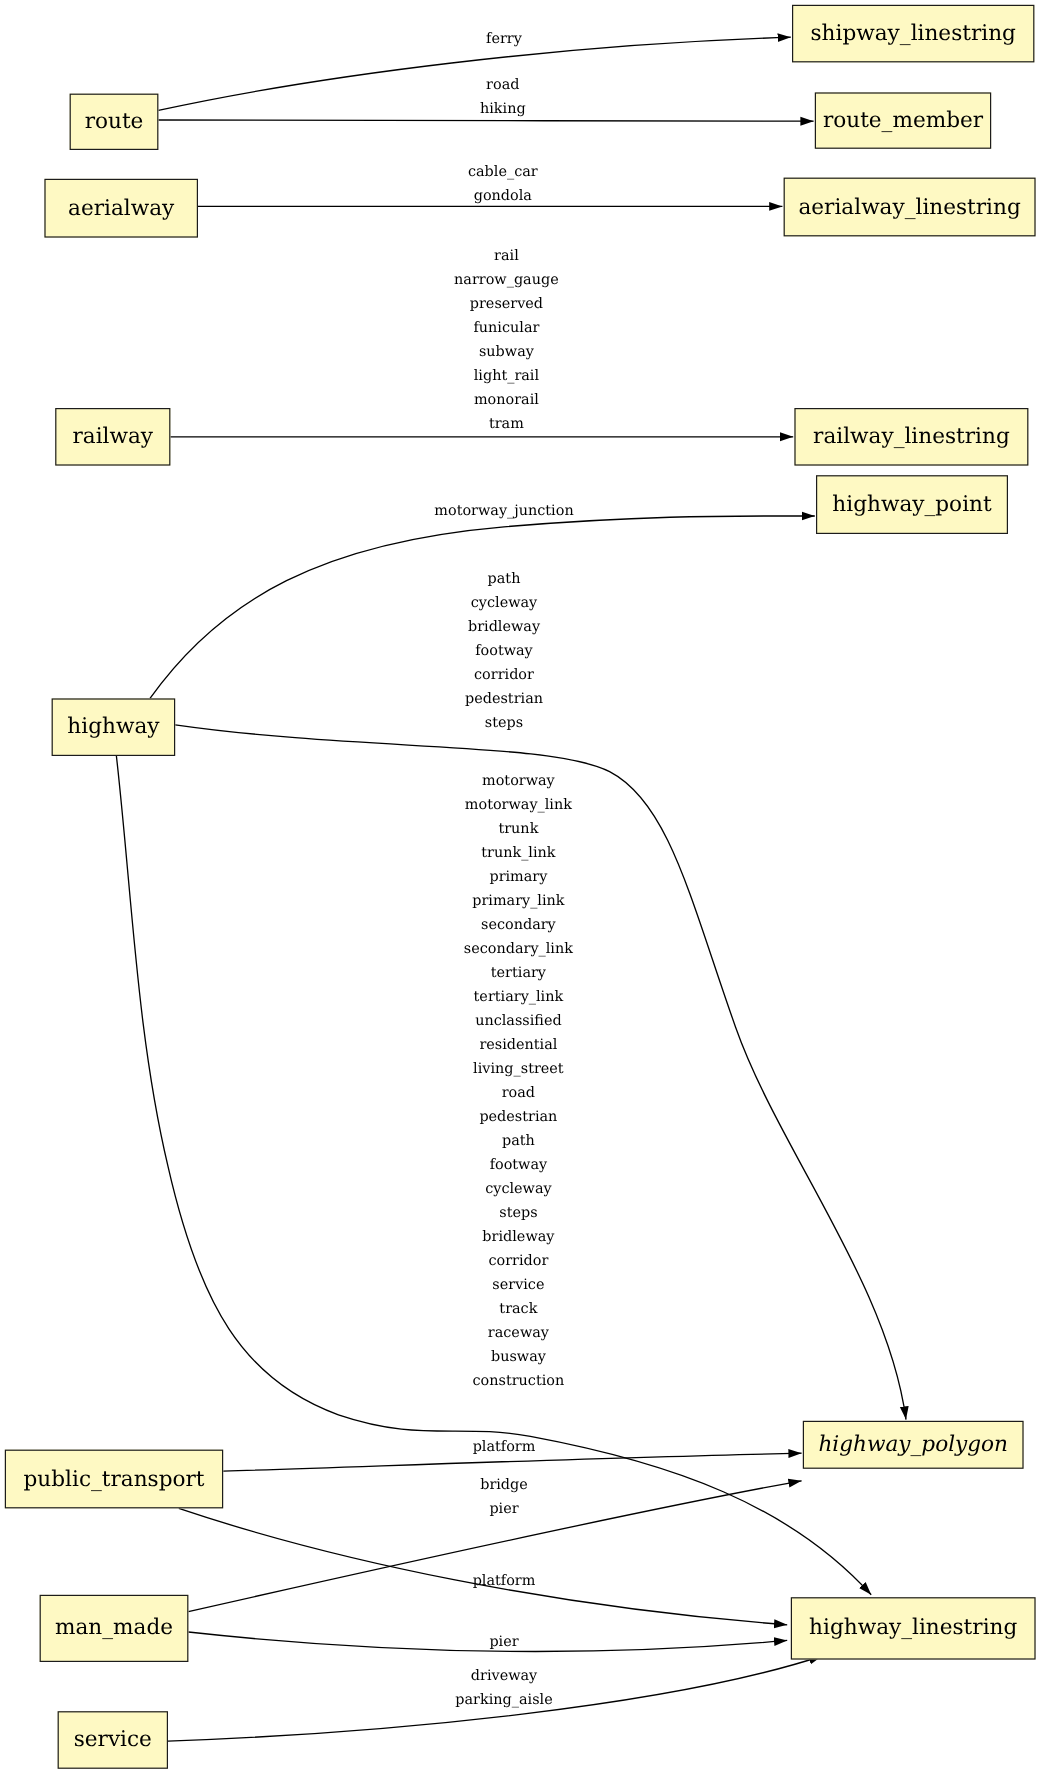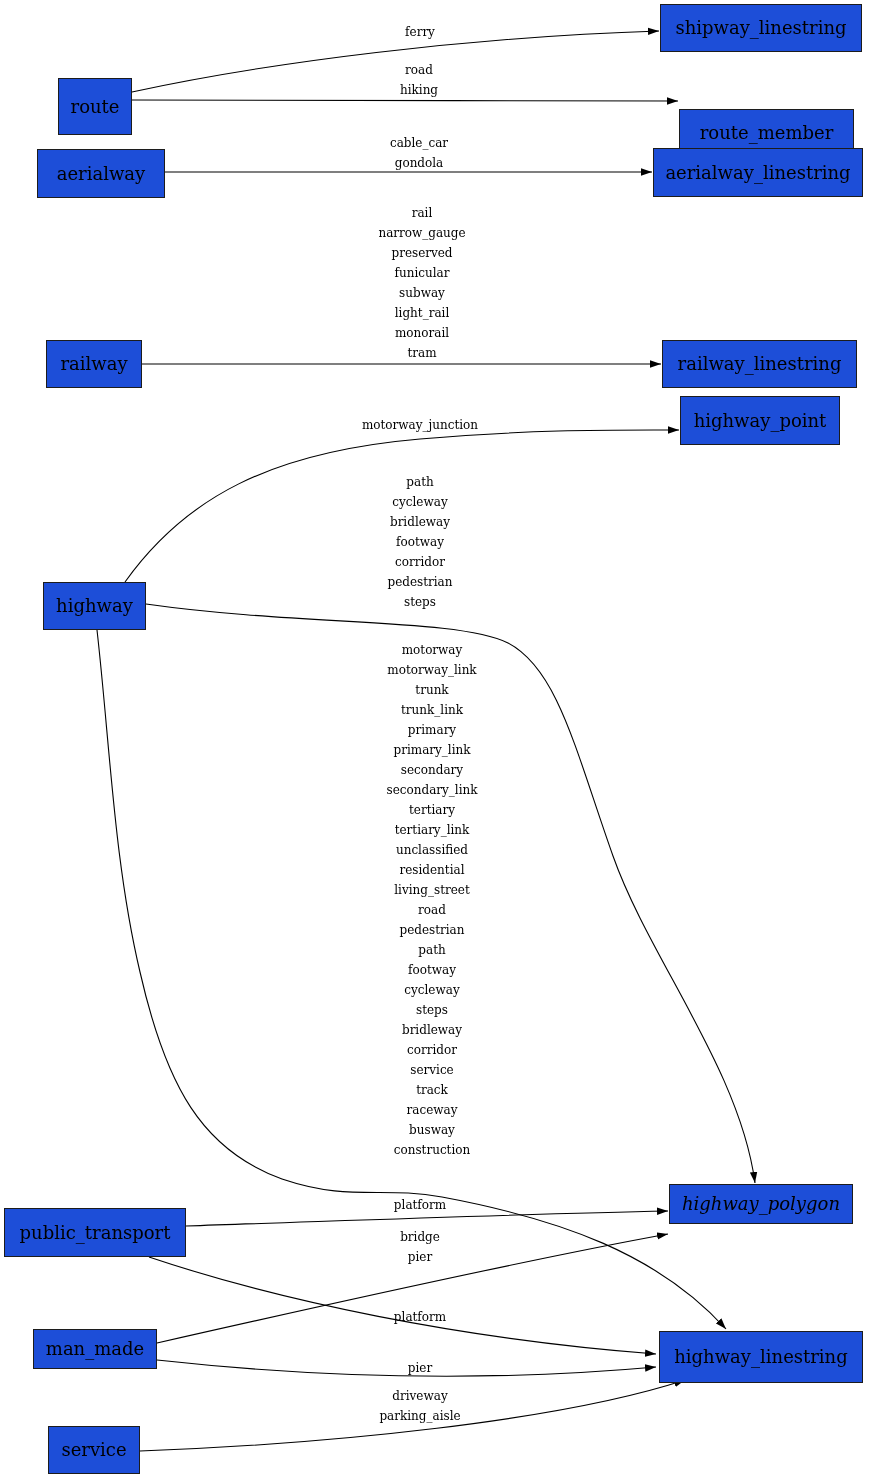--- a/index.html
+++ b/index.html
@@ -12,21 +12,21 @@
     overflow:hidden;
   }
   #edges-svg {
     position:absolute; left:0; top:0; width:873px; height:1480px;
   }
   #edges-svg path { fill:none; stroke:#000000; stroke-width:1.1; }
   .node {
     position:absolute;
     box-sizing:border-box;
     border:1px solid #1c1c1c;
-    background:#1d4ed8;
+    background:#fef9c3;
     display:flex; align-items:center; justify-content:center;
     font-size:18px; line-height:20px;
     white-space:nowrap;
   }
   .edge-label {
     position:absolute;
     transform:translateX(-50%);
     font-size:12px; line-height:20px;
     text-align:center;
     white-space:pre-line;
@@ -50,32 +50,32 @@
     <path d="M125,582 C185,498 270,452 420,439 C540,429 610,430 679,430" marker-end="url(#arrow)"></path>
     <path d="M146,604 C300,626 458,618 508,643 C558,669 576,752 613,856 C649,958 740,1070 755,1183" marker-end="url(#arrow)"></path>
     <path d="M97,630 C110,745 114,862 140,972 C166,1086 202,1150 282,1179 C350,1202 382,1186 442,1197 C560,1219 658,1254 726,1329" marker-end="url(#arrow)"></path>
     <path d="M186,1226 C340,1221 520,1214 668,1211" marker-end="url(#arrow)"></path>
     <path d="M157,1343 C320,1306 530,1259 668,1234" marker-end="url(#arrow)"></path>
     <path d="M149,1257 C280,1301 460,1339 656,1354" marker-end="url(#arrow)"></path>
     <path d="M157,1360 C330,1379 500,1381 656,1367" marker-end="url(#arrow)"></path>
     <path d="M140,1451 C330,1444 560,1421 685,1380" marker-end="url(#arrow)"></path>
   </svg>
 
-  <div class="node" style="left:58px;  top:78px;   width:74px;  height:57px;">route</div>
+  <div class="node" style="left:58px;  top:78px;   width:74px;  height:47px;">route</div>
   <div class="node" style="left:660px; top:4px;    width:202px; height:48px;">shipway_linestring</div>
-  <div class="node" style="left:679px; top:77px;   width:175px; height:47px;margin-top:32px;">route_member</div>
+  <div class="node" style="left:679px; top:77px;   width:147px; height:47px;">route_member</div>
   <div class="node" style="left:37px;  top:149px;  width:128px; height:49px;">aerialway</div>
   <div class="node" style="left:653px; top:148px;  width:210px; height:49px;">aerialway_linestring</div>
   <div class="node" style="left:46px;  top:340px;  width:96px;  height:48px;">railway</div>
   <div class="node" style="left:662px; top:340px;  width:195px; height:48px;">railway_linestring</div>
   <div class="node" style="left:680px; top:396px;  width:160px; height:49px;">highway_point</div>
   <div class="node" style="left:43px;  top:582px;  width:103px; height:48px;">highway</div>
   <div class="node" style="left:669px; top:1184px; width:184px; height:40px;font-style:italic;">highway_polygon</div>
   <div class="node" style="left:4px;   top:1208px; width:182px; height:49px;">public_transport</div>
-  <div class="node" style="left:33px;  top:1329px; width:124px; height:40px;">man_made</div>
+  <div class="node" style="left:33px;  top:1329px; width:124px; height:56px;">man_made</div>
   <div class="node" style="left:659px; top:1331px; width:204px; height:52px;">highway_linestring</div>
   <div class="node" style="left:48px;  top:1426px; width:92px;  height:48px;">service</div>
 
   <div class="edge-label" style="left:420px; top:22px;">ferry</div>
   <div class="edge-label" style="left:419px; top:60px;">road
 hiking</div>
   <div class="edge-label" style="left:419px; top:133px;">cable_car
 gondola</div>
   <div class="edge-label" style="left:422px; top:203px;">rail
 narrow_gauge

